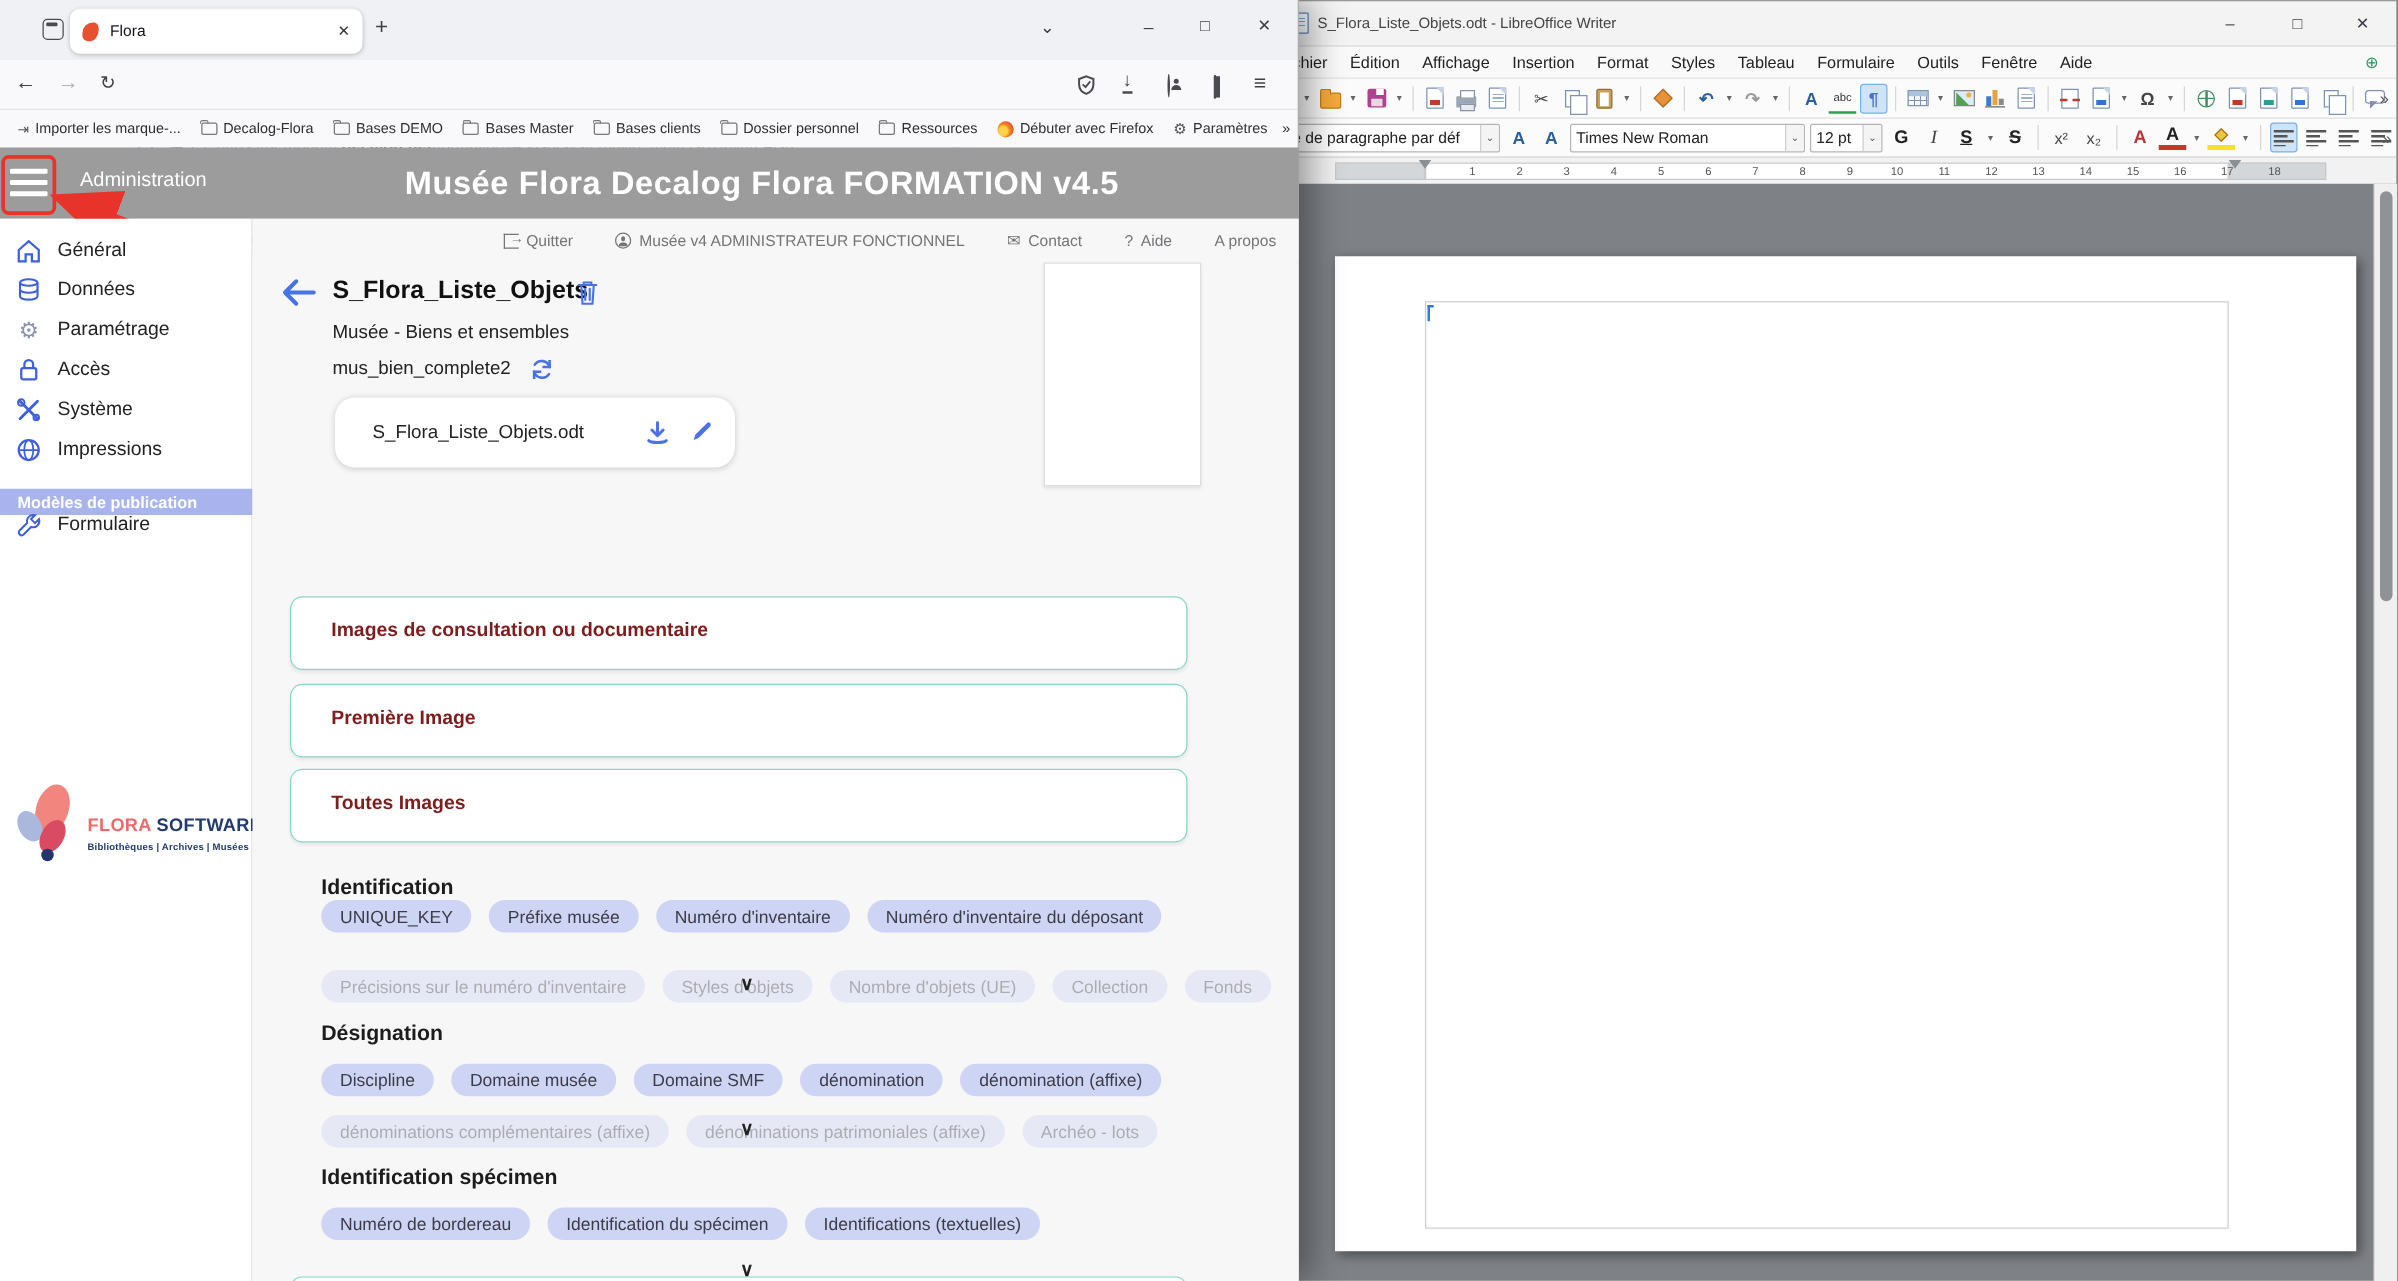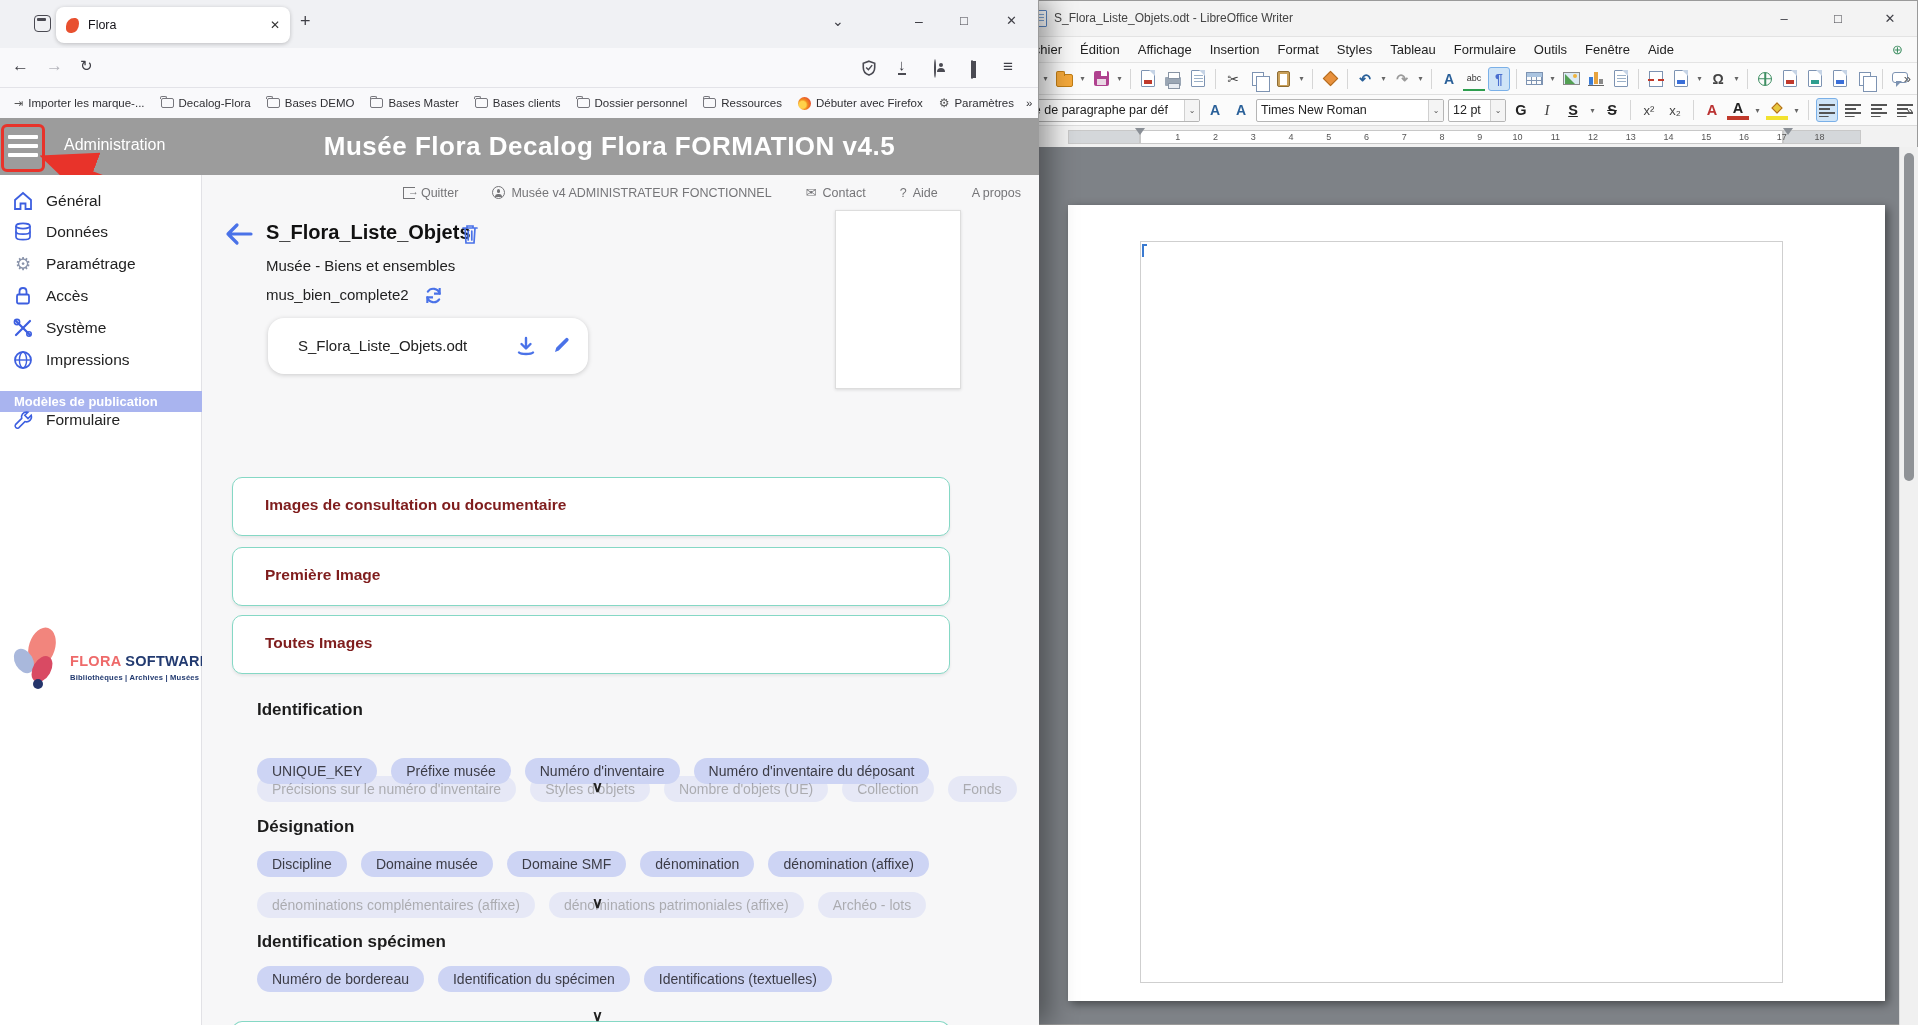--- a/index.html
+++ b/index.html
@@ -584,21 +584,21 @@
           <span class="group-lbl">Images de consultation ou documentaire</span>
         </div>
       <div class="group-box" style="top:337px;">
           <span class="group-lbl">Première Image</span>
         </div>
       <div class="group-box" style="top:405px;">
           <span class="group-lbl">Toutes Images</span>
         </div>
 
       <span class="sect-title" style="top:490px;">Identification</span>
-      <div class="chip-row" style="top:548px;">
+      <div class="chip-row" style="top:510px;">
           <span class="chip">UNIQUE_KEY</span>
           <span class="chip">Préfixe musée</span>
           <span class="chip">Numéro d'inventaire</span>
           <span class="chip">Numéro d'inventaire du déposant</span>
         </div>
       <div class="chip-row faded" style="top:566px;">
           <span class="chip">Précisions sur le numéro d'inventaire</span>
           <span class="chip">Styles d'objets</span>
           <span class="chip">Nombre d'objets (UE)</span>
           <span class="chip">Collection</span>

